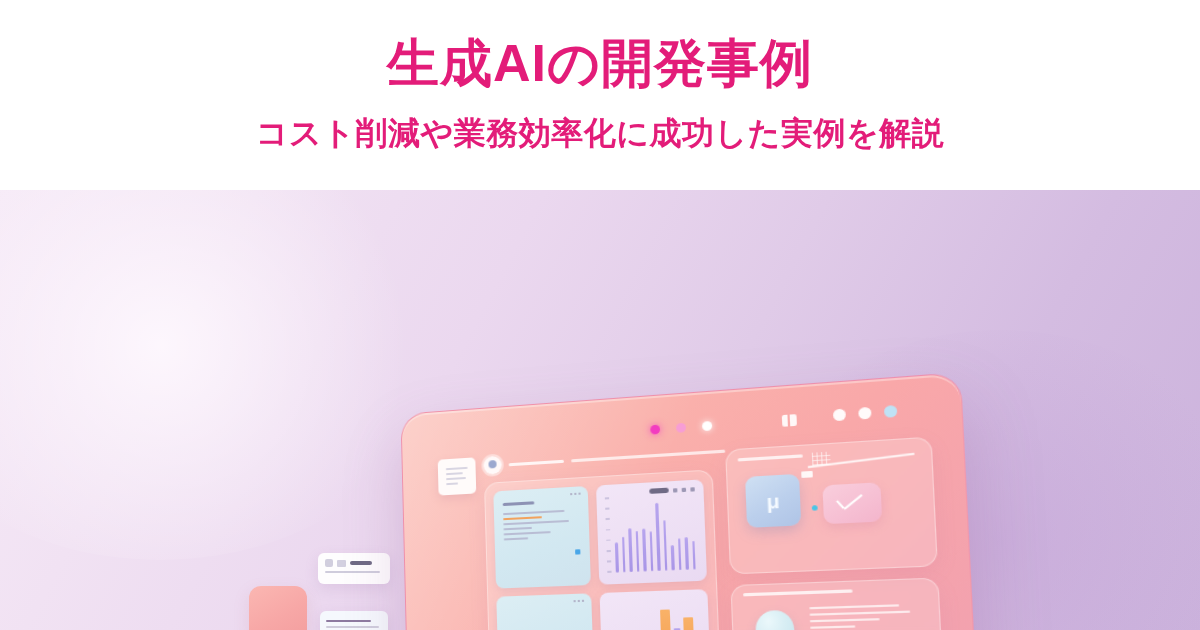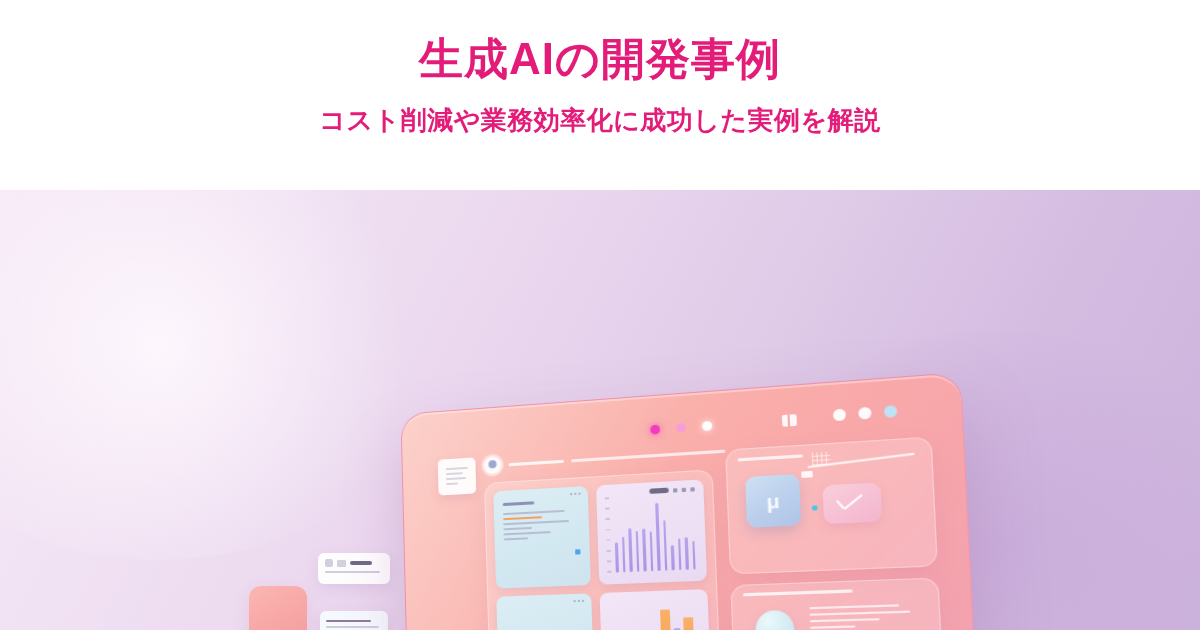--- a/index.html
+++ b/index.html
@@ -5,22 +5,22 @@
   * { margin:0; padding:0; box-sizing:border-box; }
   html,body { width:1200px; height:630px; overflow:hidden; background:#ffffff; }
   body { font-family:"Liberation Sans","DejaVu Sans",sans-serif; }
 
   .banner { position:relative; width:1200px; height:630px; background:#ffffff; overflow:hidden; }
 
   
   .header { position:absolute; left:0; top:0; width:1200px; height:190px;
             background:#ffffff; display:flex; flex-direction:column;
             align-items:center; justify-content:flex-start; padding-top:34px; z-index:10; }
-  .title { font-size:44px; font-weight:bold; letter-spacing:1px; color:#E31C79; line-height:1.12; white-space:nowrap; }
-  .subtitle { margin-top:22px; font-size:26px; font-weight:bold; letter-spacing:.5px; color:#E31C79; line-height:1.2; white-space:nowrap; }
+  .title { font-size:52px; font-weight:bold; letter-spacing:1px; color:#E31C79; line-height:1.12; white-space:nowrap; }
+  .subtitle { margin-top:22px; font-size:32px; font-weight:bold; letter-spacing:.5px; color:#E31C79; line-height:1.2; white-space:nowrap; }
 
   
   .hero { position:absolute; left:0; top:190px; width:1200px; height:440px; overflow:hidden;
           background:linear-gradient(118deg,#F6EAF7 0%,#F1E2F3 18%,#EBD8EF 38%,#E0CBE8 58%,#D4BCE1 78%,#CBB2DC 100%); }
   .hero-glow-a { position:absolute; left:-120px; top:-60px; width:560px; height:430px; border-radius:50%;
                  background:radial-gradient(circle,rgba(255,250,255,.85) 0%,rgba(250,238,250,0) 70%); }
   .hero-glow-b { position:absolute; right:-60px; bottom:-120px; width:520px; height:420px; border-radius:50%;
                  background:radial-gradient(circle,rgba(193,160,214,.45) 0%,rgba(193,160,214,0) 70%); }
 
   

